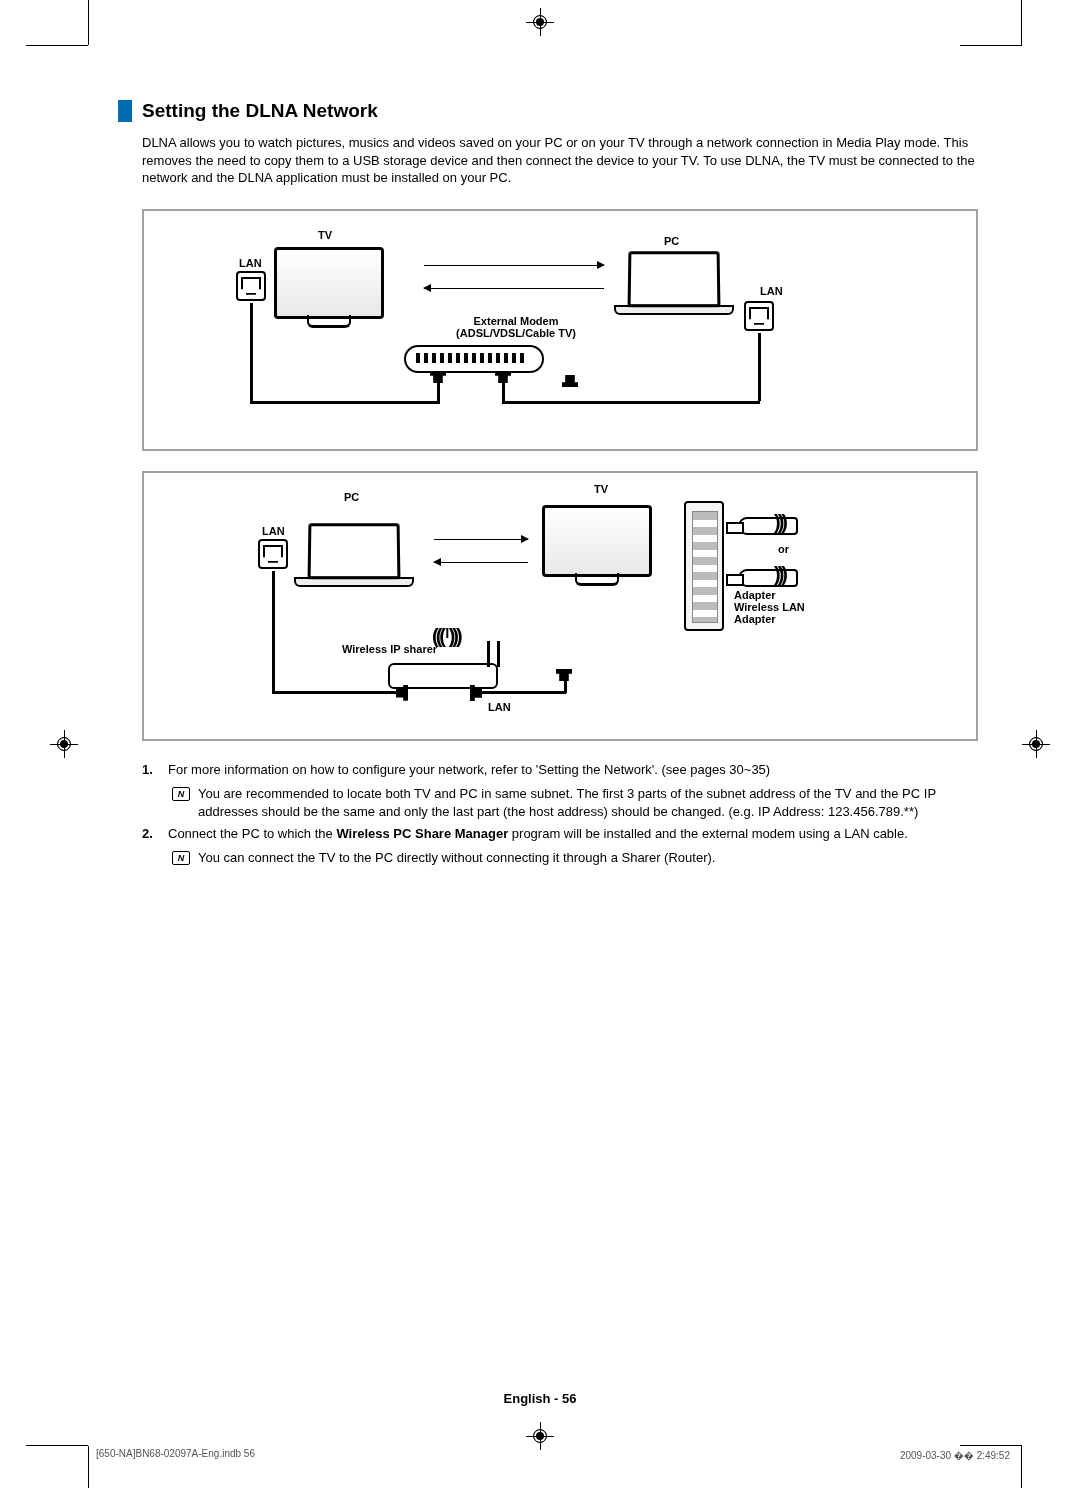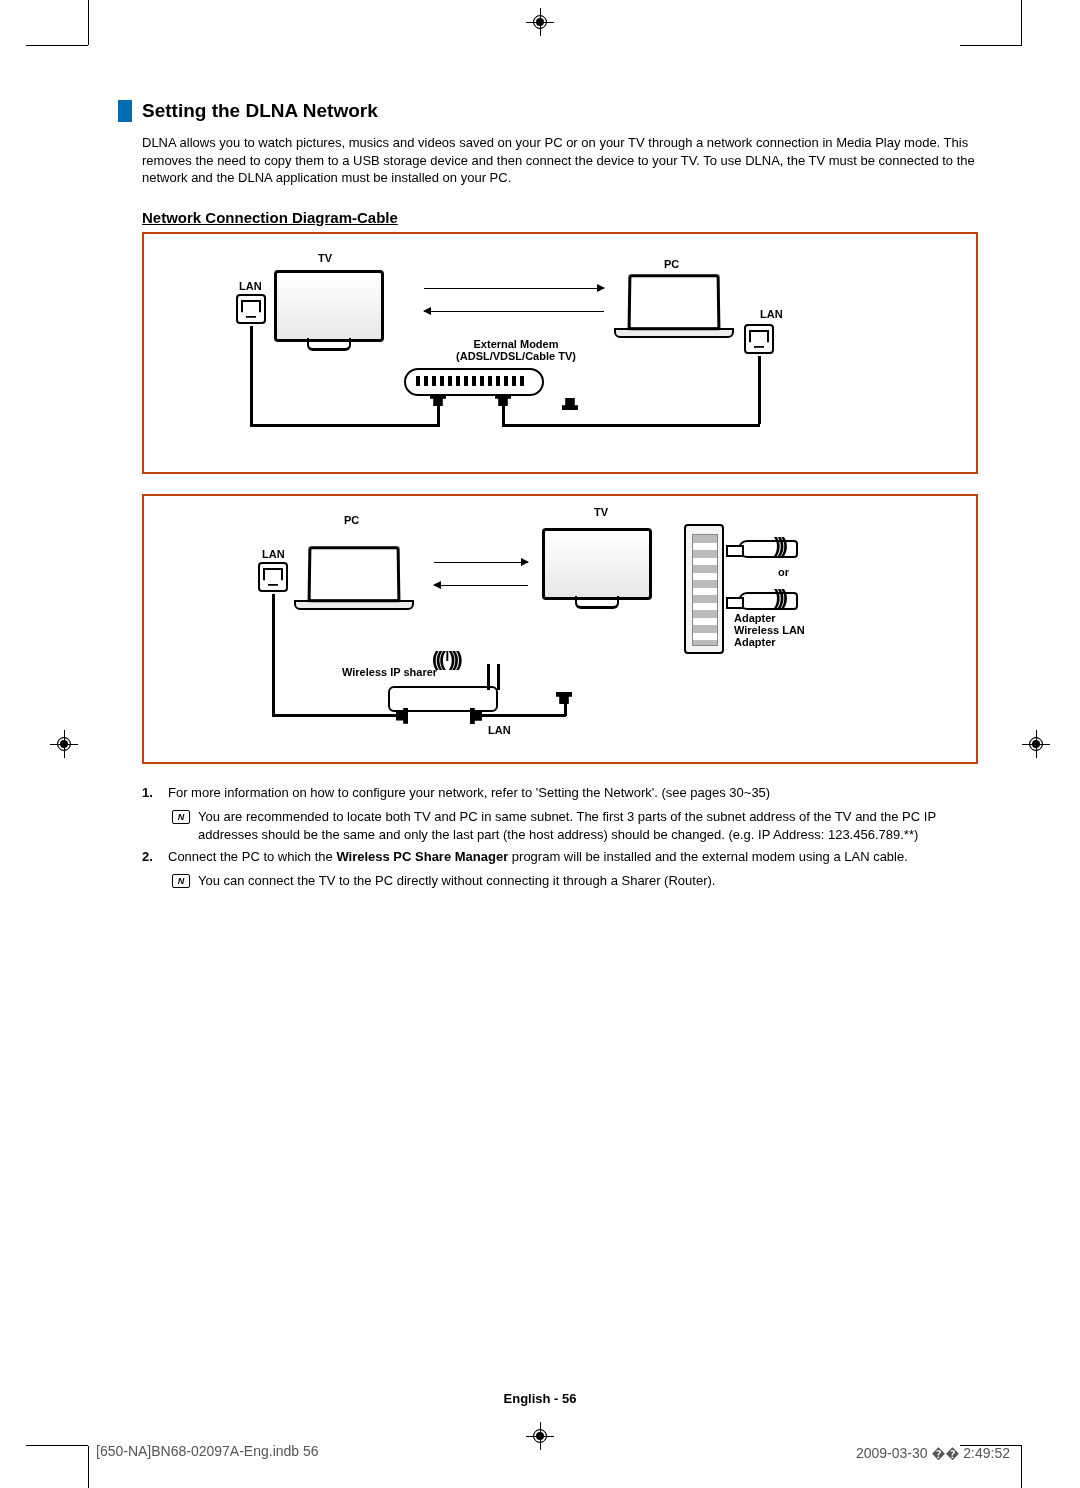--- a/index.html
+++ b/index.html
@@ -84,21 +84,21 @@
 
   .sub-heading {
     font-size: 15px;
     font-weight: bold;
     text-decoration: underline;
     margin-left: 24px;
     margin-bottom: 6px;
   }
 
   .diagram-box {
-    border: 2px solid #c2410c;
+    border: 2px solid #a3a3a3;
     margin-left: 24px;
     margin-bottom: 20px;
     position: relative;
     background: #fff;
   }
   .diagram-cable { height: 242px; }
   .diagram-wireless { height: 270px; }
 
   
   .lbl {
@@ -247,21 +247,21 @@
 
   .footer {
     position: absolute;
     left: 50%; transform: translateX(-50%);
     bottom: 82px;
     font-size: 13px; font-weight: bold;
   }
   .print-line {
     position: absolute;
     bottom: 26px;
-    font-size: 14px;
+    font-size: 10px;
     color: #555;
     width: 100%;
     left: 0;
     padding: 0 70px 0 96px;
     display: flex;
     justify-content: space-between;
   }
 
   b { font-weight: bold; }
 </style>
@@ -292,21 +292,20 @@
 <div class="page">
 
 
   <div class="section-row">
     <div class="section-accent"></div>
     <div class="section-title">Setting the DLNA Network</div>
   </div>
 
   <p class="intro">DLNA allows you to watch pictures, musics and videos saved on your PC or on your TV through a network connection in Media Play mode. This removes the need to copy them to a USB storage device and then connect the device to your TV. To use DLNA, the TV must be connected to the network and the DLNA application must be installed on your PC.</p>
 
-  <div class="sub-heading">Network Connection Diagram-Cable</div>
   <div class="diagram-box diagram-cable">
     <span class="lbl" style="left:174px; top:18px;">TV</span>
     <span class="lbl" style="left:520px; top:24px;">PC</span>
     <span class="lbl" style="left:95px; top:46px;">LAN</span>
     <span class="lbl" style="left:616px; top:74px;">LAN</span>
 
     <div class="lan-port" style="left:92px; top:60px;"></div>
     <div class="tv" style="left:130px; top:36px;"></div>
     <div class="laptop" style="left:470px; top:40px;">
       <div class="screen"></div>

